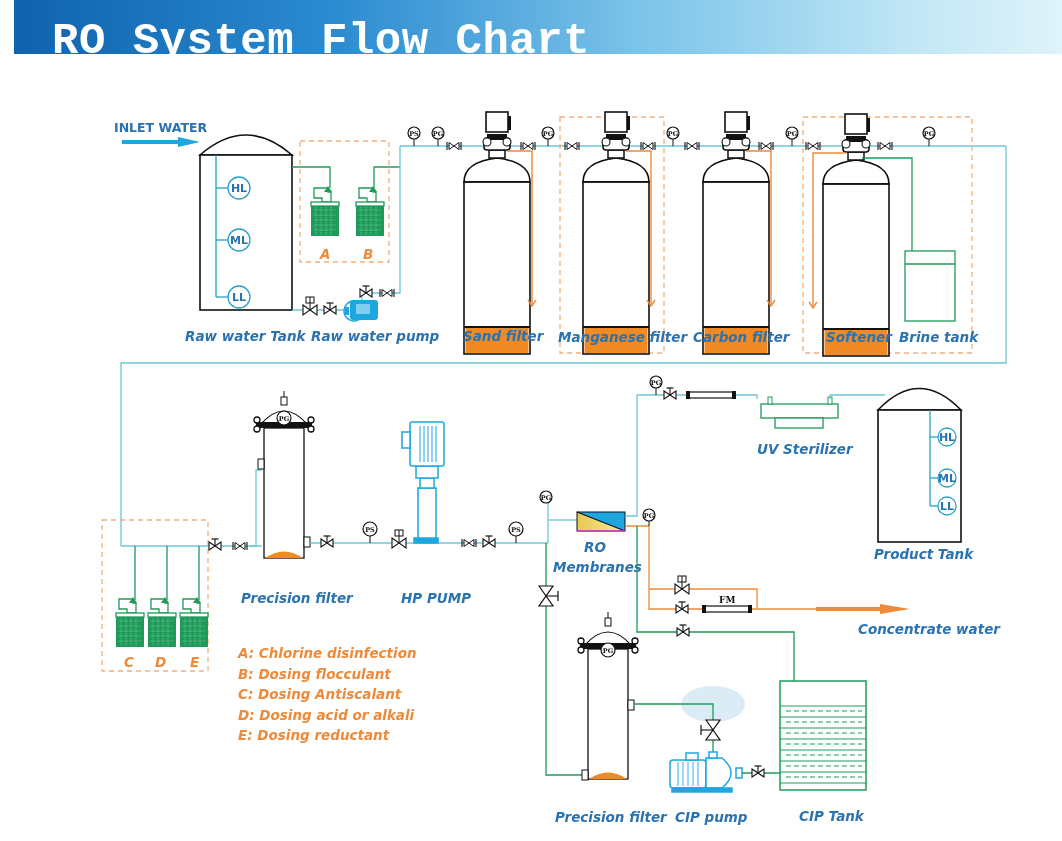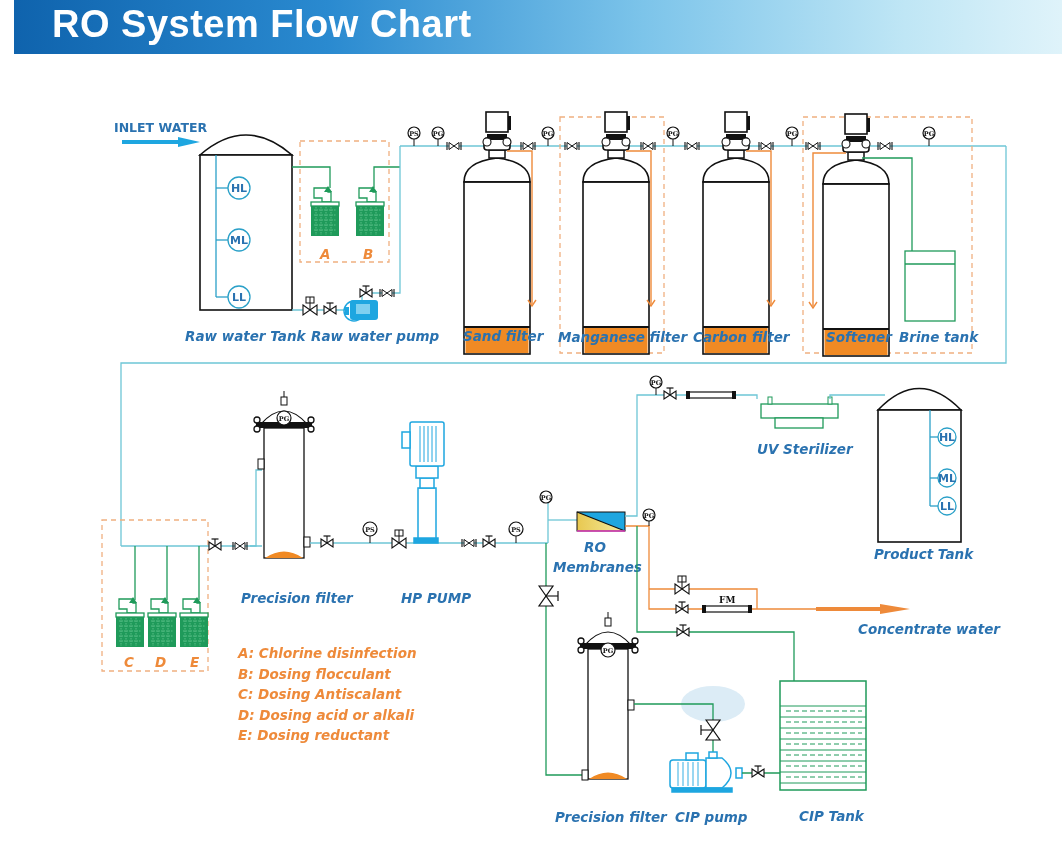--- a/index.html
+++ b/index.html
@@ -1,19 +1,19 @@
 <!DOCTYPE html>
 <html><head>
 <meta charset="utf-8">
 <style>
   html, body { margin:0; padding:0; background:#ffffff; }
   body { width:1062px; height:841px; position:relative; overflow:hidden; font-family:"Liberation Sans", sans-serif; }
   .banner { position:absolute; left:14px; top:0; width:1048px; height:54px;
     background:linear-gradient(90deg,#0f63ad 0%,#2a8ad0 30%,#7cc4ea 60%,#bfe6f5 85%,#dff3fa 100%); }
-  .banner-title { position:absolute; left:38px; top:3px; color:#fff; font-weight:bold; font-size:38px; letter-spacing:0.5px; font-family:Liberation Sans, sans-serif; }
+  .banner-title { position:absolute; left:38px; top:16px; color:#fff; font-weight:bold; font-size:44px; letter-spacing:0.5px; font-family:Liberation Mono, monospace; }
   svg#diagram { position:absolute; left:0; top:0; }
   .lbl { font-family:"DejaVu Sans", sans-serif; font-style:italic; font-weight:bold; font-size:13.5px; fill:#2a72b0; }
   .lbl-o { font-family:"DejaVu Sans", sans-serif; font-style:italic; font-weight:bold; font-size:13.5px; fill:#ee8a3a; }
   .inlet { font-family:"DejaVu Sans", sans-serif; font-weight:bold; font-size:12.5px; fill:#2a72b0; }
   .gauge-t { font-family:"DejaVu Serif", serif; font-weight:bold; font-size:6.5px; fill:#111; }
   .lvl-t { font-family:"DejaVu Sans", sans-serif; font-weight:bold; font-size:11px; fill:#2a72b0; }
   .fm-t { font-family:"DejaVu Serif", serif; font-weight:bold; font-size:9px; fill:#111; }
 </style>
 </head>
 <body>

